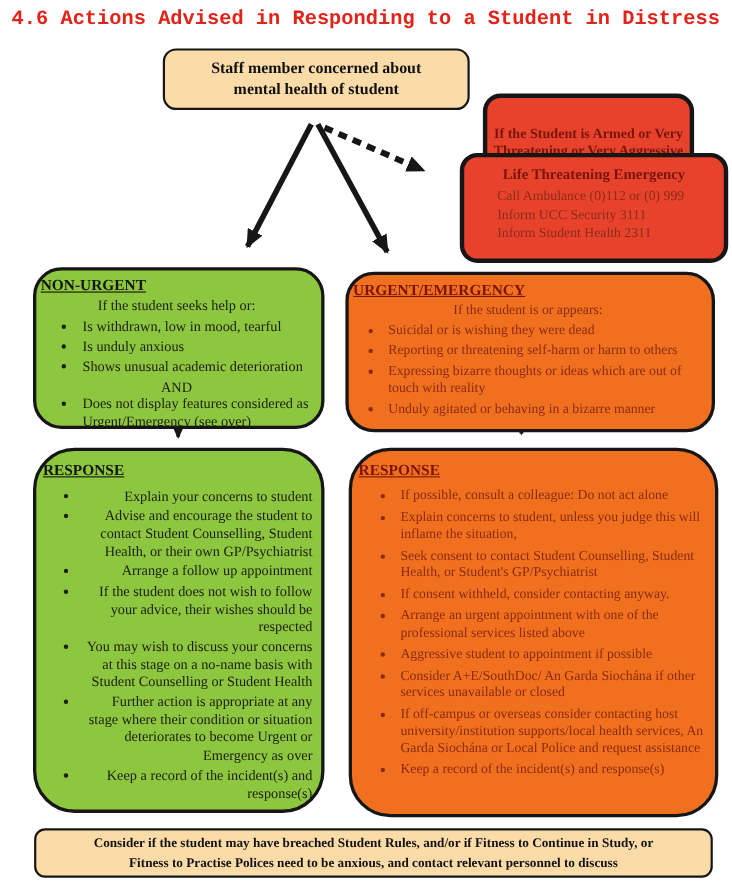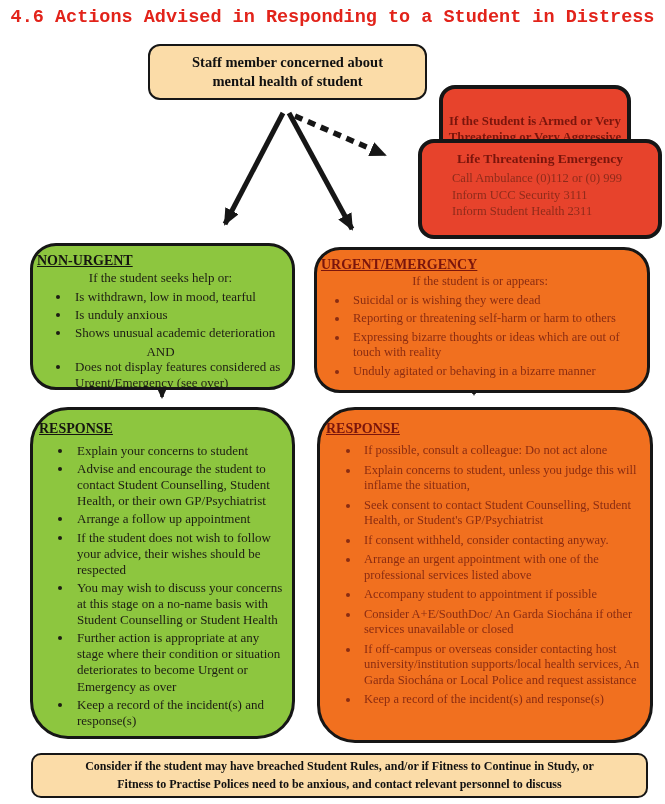--- a/index.html
+++ b/index.html
@@ -130,40 +130,40 @@
     <ul class="blts">
         <li>Suicidal or is wishing they were dead</li>
         <li>Reporting or threatening self-harm or harm to others</li>
         <li>Expressing bizarre thoughts or ideas which are out of touch with reality</li>
         <li>Unduly agitated or behaving in a bizarre manner</li>
       </ul>
   </div>
 
   <div id="green-response-box" class="abs roundbox greenbox">
     <div class="hd">RESPONSE</div>
-    <ul class="blts" style="margin-top:6px;">
+    <ul class="blts" style="margin-top:6px;text-align:right;">
         <li>Explain your concerns to student</li>
         <li>Advise and encourage the student to contact Student Counselling, Student Health, or their own GP/Psychiatrist</li>
         <li>Arrange a follow up appointment</li>
         <li>If the student does not wish to follow your advice, their wishes should be respected</li>
         <li>You may wish to discuss your concerns at this stage on a no-name basis with Student Counselling or Student Health</li>
         <li>Further action is appropriate at any stage where their condition or situation deteriorates to become Urgent or Emergency as over</li>
         <li>Keep a record of the incident(s) and response(s)</li>
       </ul>
   </div>
 
   <div id="orange-response-box" class="abs roundbox orangebox">
     <div class="hd">RESPONSE</div>
     <ul class="blts" style="margin-top:6px;">
         <li>If possible, consult a colleague: Do not act alone</li>
         <li>Explain concerns to student, unless you judge this will inflame the situation,</li>
         <li>Seek consent to contact Student Counselling, Student Health, or Student's GP/Psychiatrist</li>
         <li>If consent withheld, consider contacting anyway.</li>
         <li>Arrange an urgent appointment with one of the professional services listed above</li>
-        <li>Accompany student to appointment if possible</li>
+        <li>Aggressive student to appointment if possible</li>
         <li>Consider A+E/SouthDoc/ An Garda Siochána if other services unavailable or closed</li>
         <li>If off-campus or overseas consider contacting host university/institution supports/local health services, An Garda Siochána or Local Police and request assistance</li>
         <li>Keep a record of the incident(s) and response(s)</li>
       </ul>
   </div>
 
   <div id="bottom-box" class="abs peach">
     <div>
         <div>Consider if the student may have breached Student Rules, and/or if Fitness to Continue in Study, or</div>
         <div>Fitness to Practise Polices need to be anxious, and contact relevant personnel to discuss</div>

